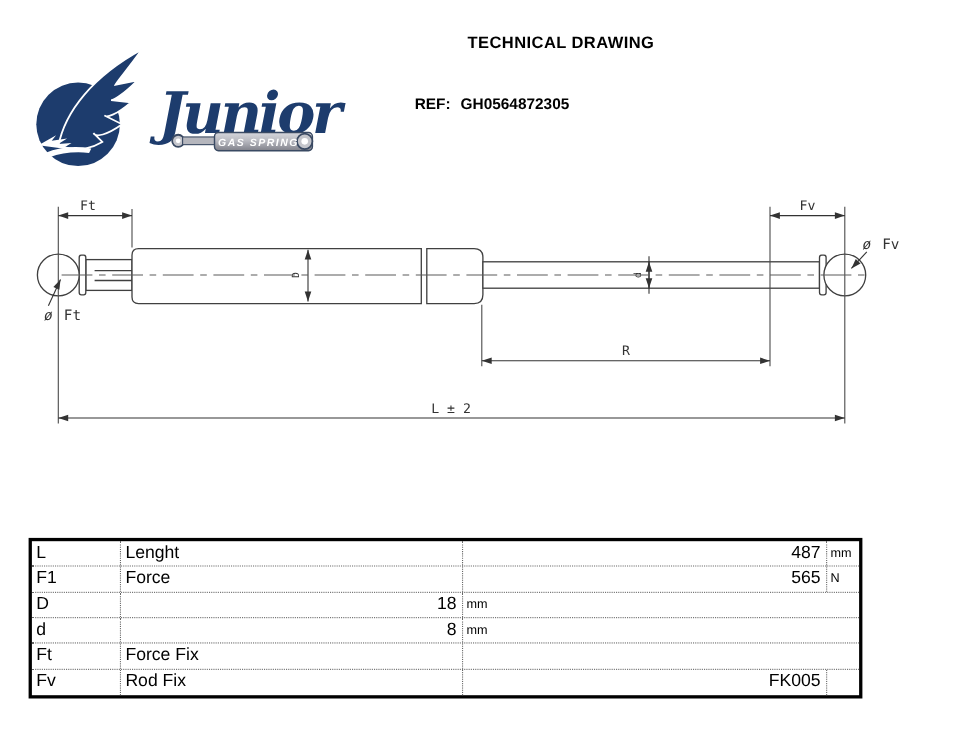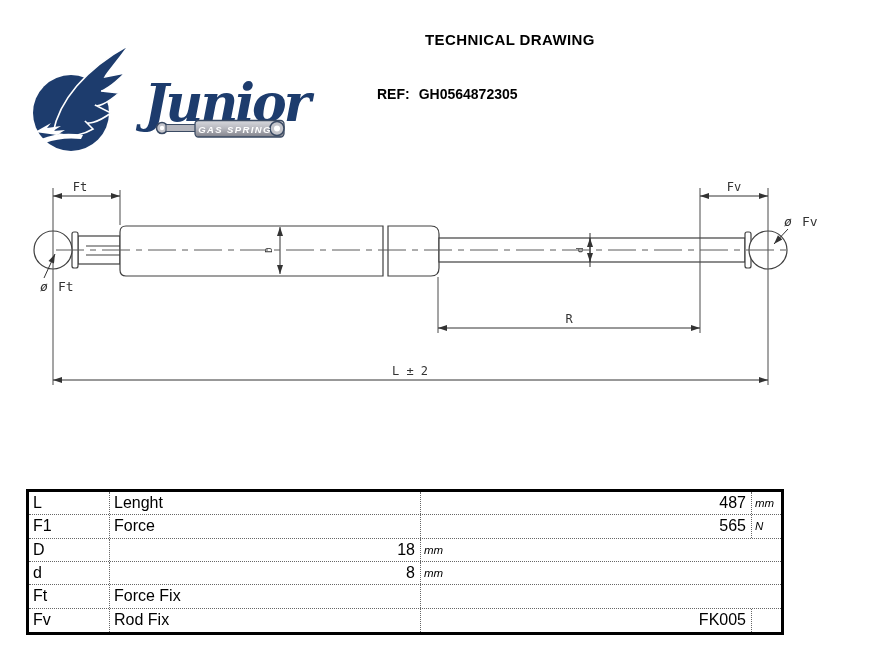--- a/index.html
+++ b/index.html
@@ -15,21 +15,21 @@
   
   svg.logo{left:25px;top:35px;width:300px;height:125px;}
   
   .spec{left:26px;top:489px;width:758px;height:146px;border:3px solid #000;
         box-sizing:border-box;display:grid;grid-template-rows:repeat(6,1fr);}
   .srow{display:grid;grid-template-columns:81px 311px 331px 1fr;border-bottom:1px dotted #666;}
   .srow:last-child{border-bottom:none;}
   .cell{display:flex;align-items:center;font-size:16px;padding:0 4px;
         border-right:1px dotted #666;white-space:nowrap;overflow:hidden;}
   .cell.val{justify-content:flex-end;padding-right:5px;}
-  .cell.unit{border-right:none;font-size:11.5px;padding-left:3px;font-style:italic;}
+  .cell.unit{border-right:none;font-size:11.5px;padding-left:3px;}
 </style>
 </head>
 <body>
 
 <div class="page">
 
   <div class="abs title">TECHNICAL DRAWING</div>
   <div class="abs refline">
     <span>REF:</span><span class="val">GH0564872305</span>
   </div>

